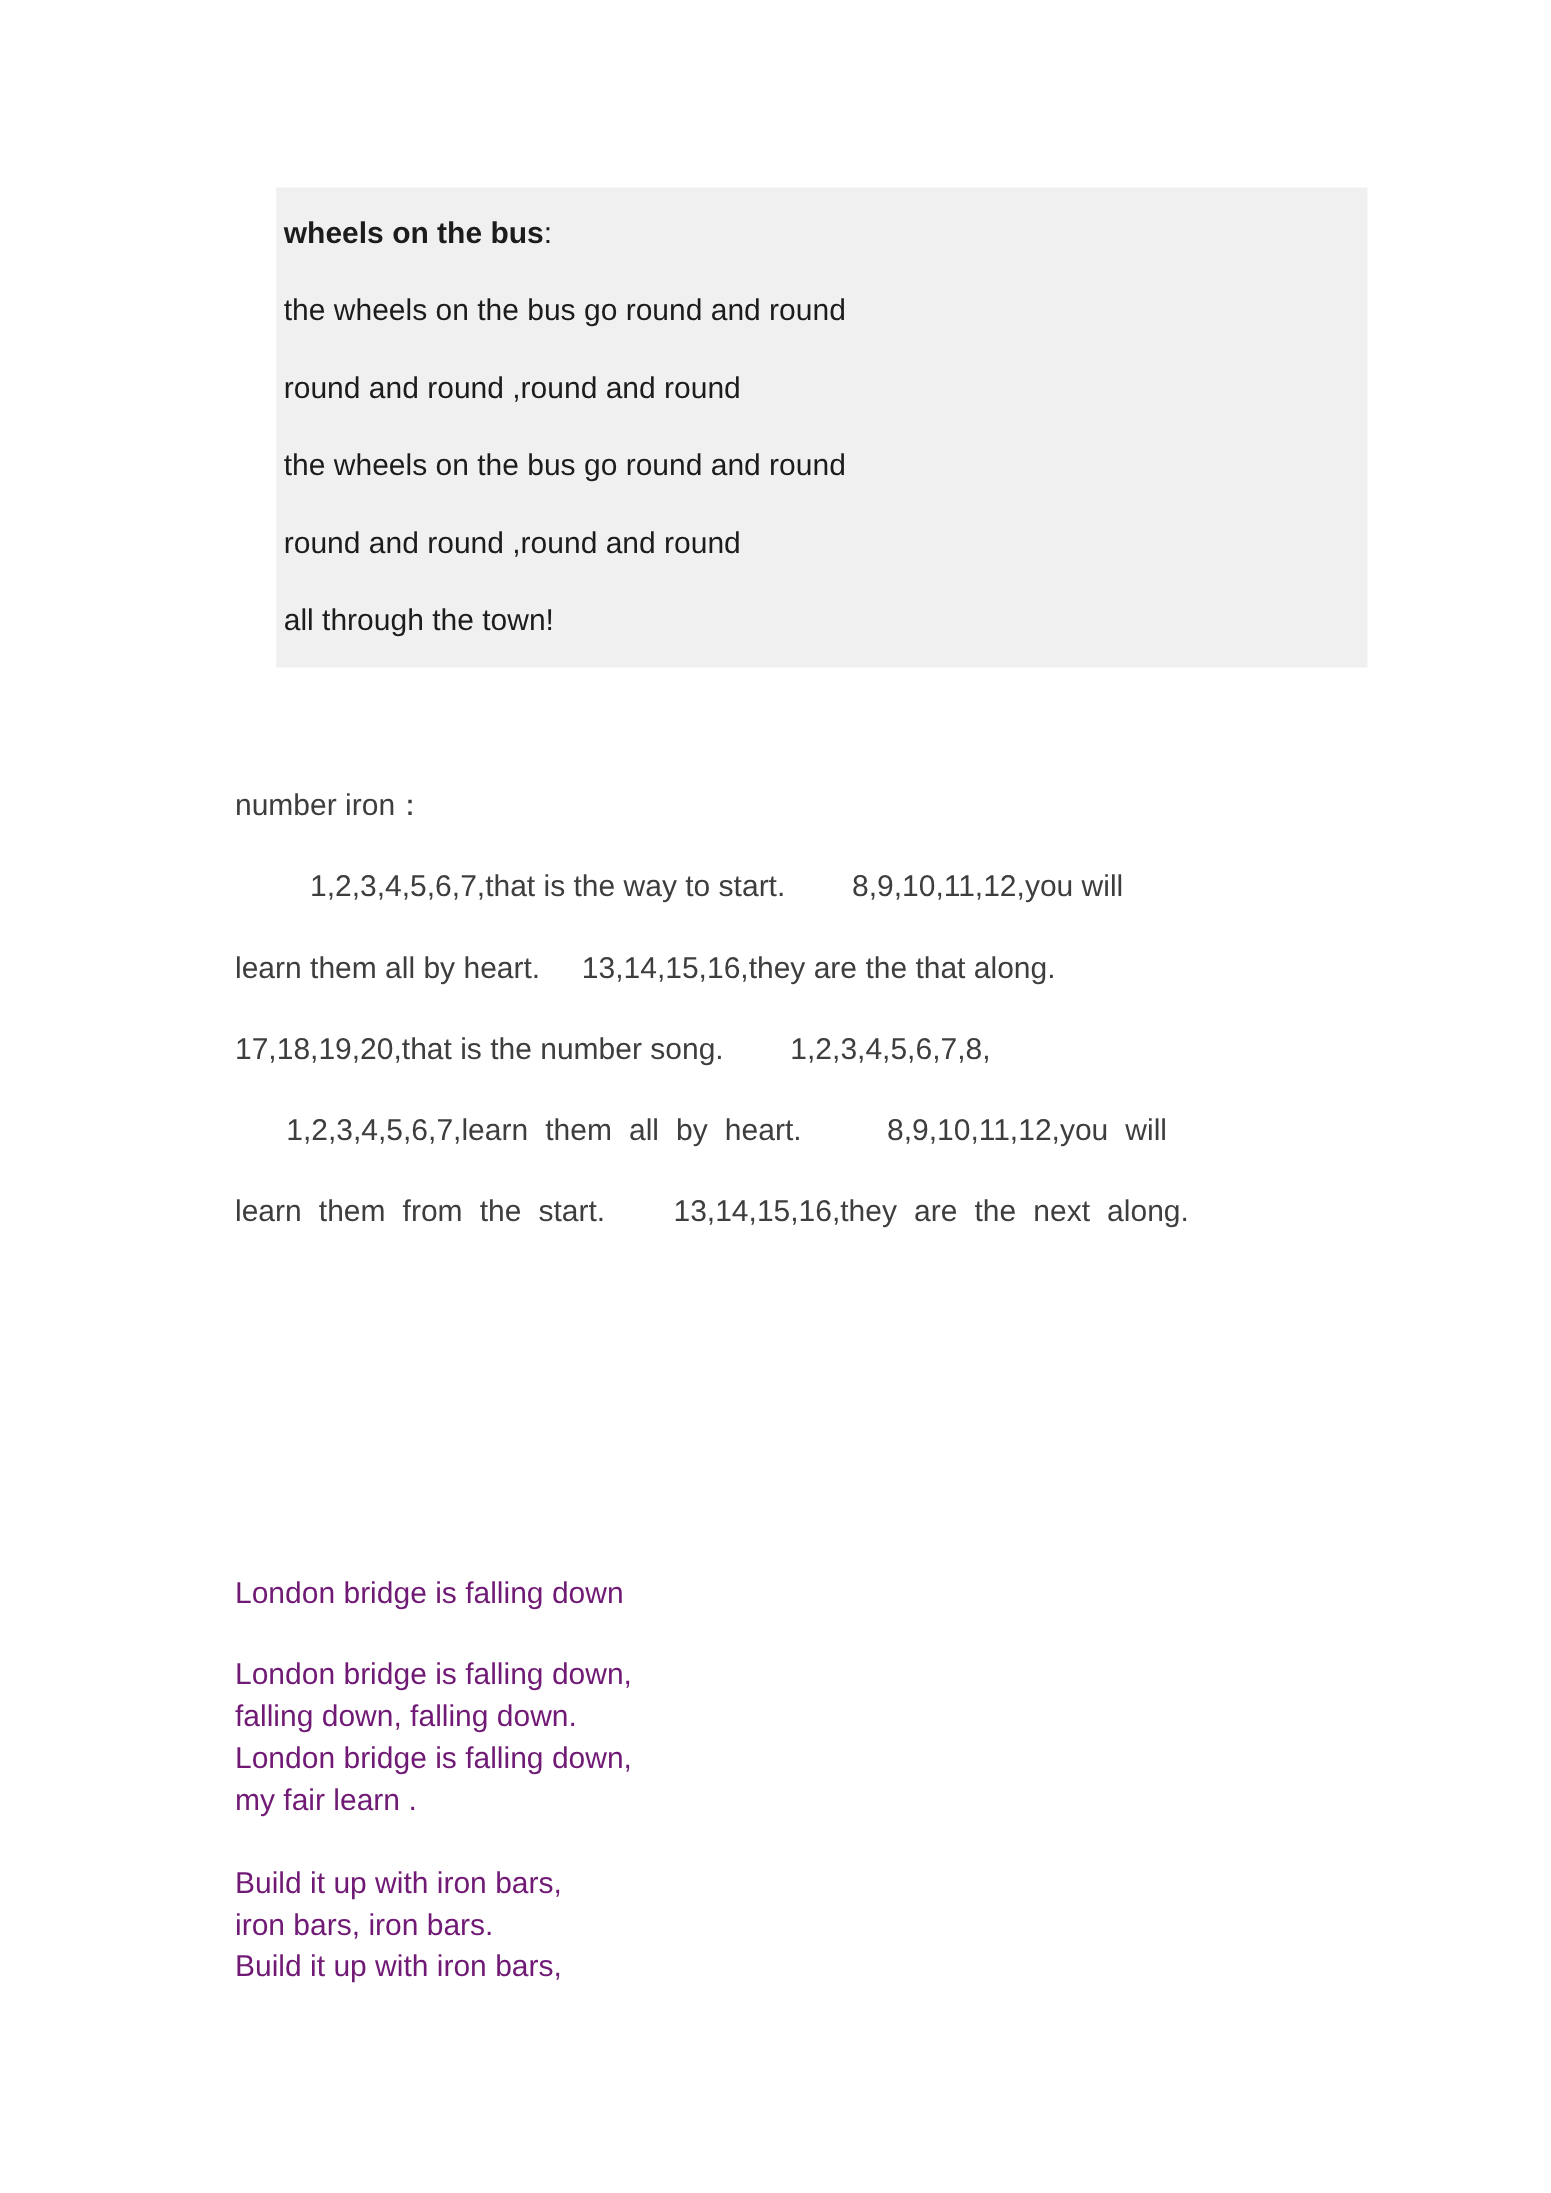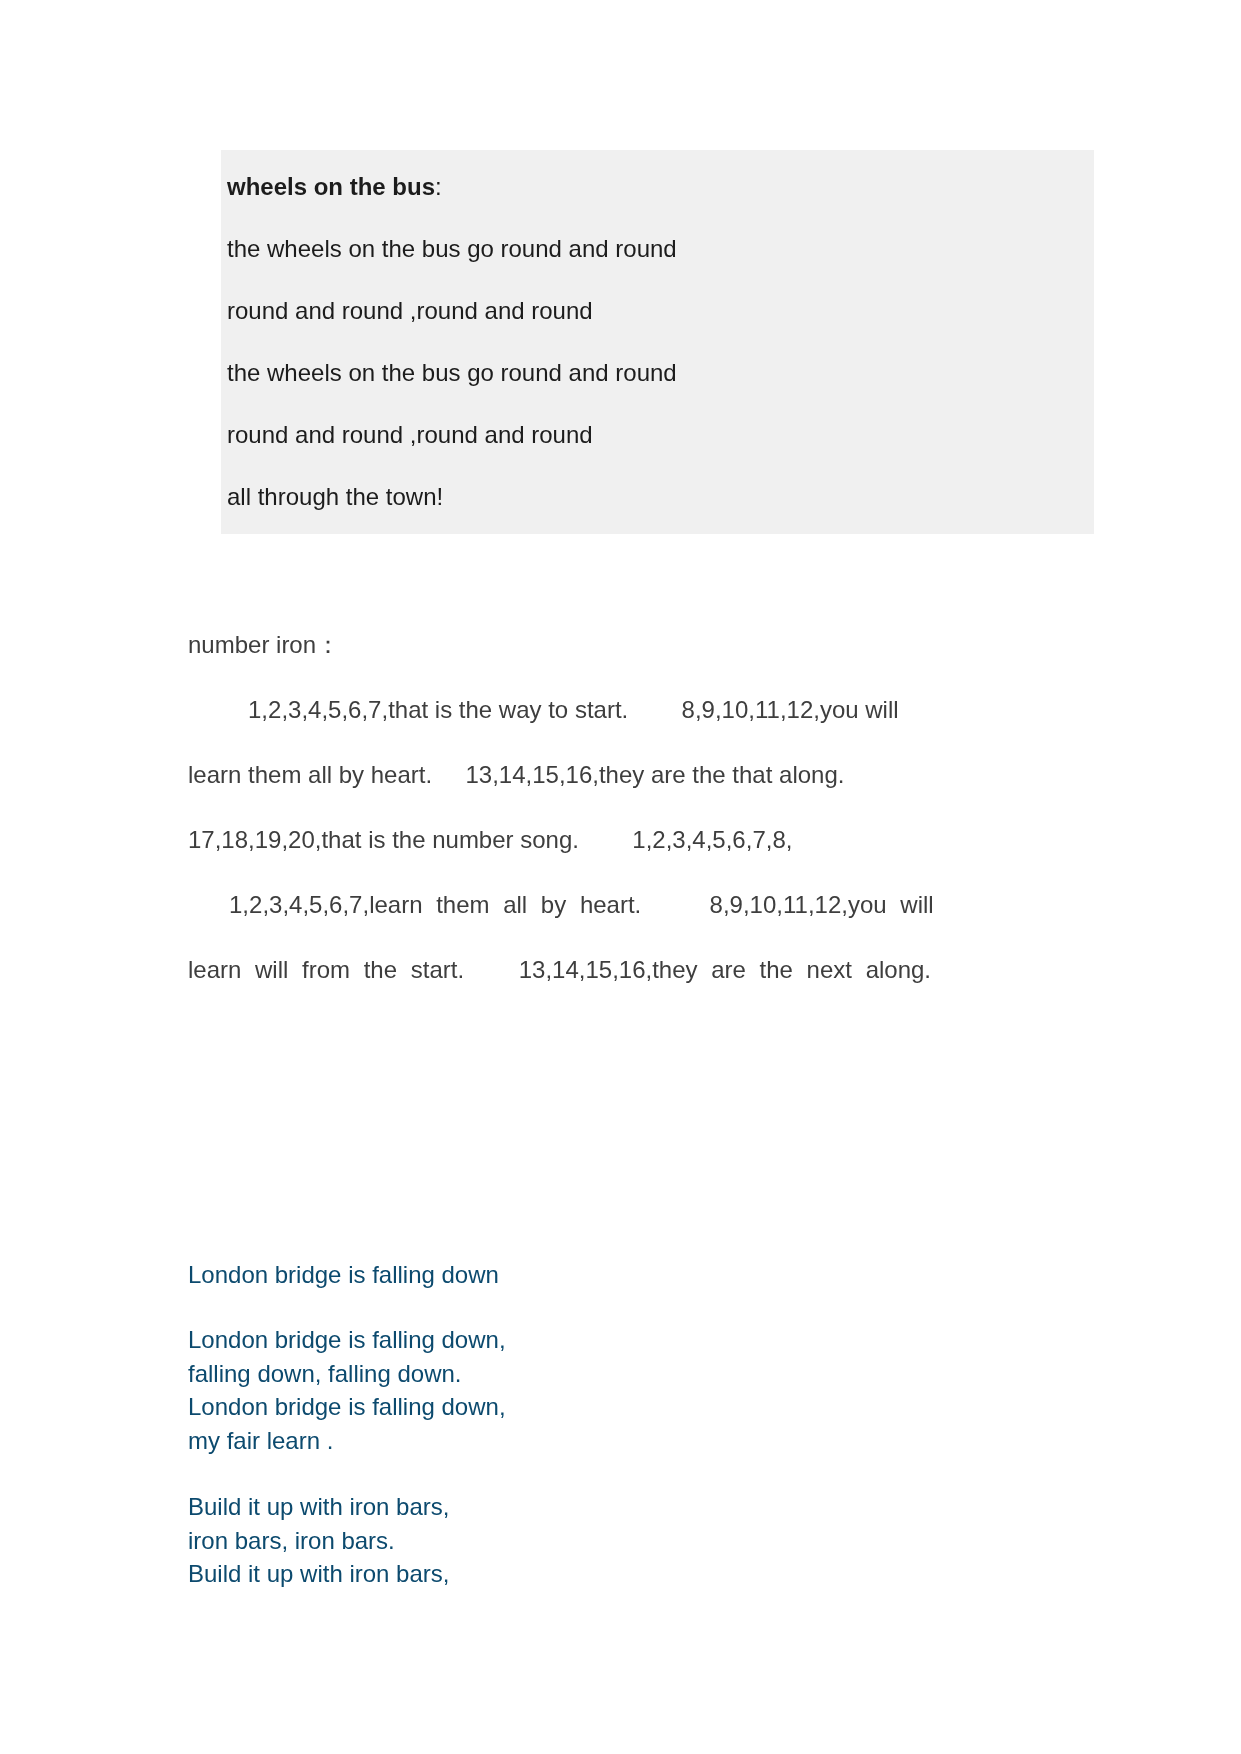--- a/index.html
+++ b/index.html
@@ -43,21 +43,21 @@
     color: #3e3e3e;
   }
   .number-song .justified { word-spacing: 7px; }
 
   
   .london-bridge {
     position: absolute;
     left: 188px;
     top: 1258px;
     width: 900px;
-    color: #0c4a6e;
+    color: #701a75;
   }
   .london-bridge .heading { margin: 0 0 32px 0; line-height: 33px; }
   .london-bridge .stanza { margin: 0 0 33px 0; line-height: 33.5px; }
 </style>
 </head>
 <body>
 
 <div class="page">
 
   <section class="highlight-block">
@@ -68,21 +68,21 @@
     <p class="line">round and round ,round and round</p>
     <p class="line">all through the town!</p>
   </section>
 
   <section class="number-song">
     <p class="line">number iron：</p>
     <p class="line">         1,2,3,4,5,6,7,that is the way to start.        8,9,10,11,12,you will</p>
     <p class="line">learn them all by heart.     13,14,15,16,they are the that along.</p>
     <p class="line">17,18,19,20,that is the number song.        1,2,3,4,5,6,7,8,</p>
     <p class="line justified">   1,2,3,4,5,6,7,learn them all by heart.     8,9,10,11,12,you will</p>
-    <p class="line justified">learn will from the start.    13,14,15,16,they are the next along.</p>
+    <p class="line justified">learn them from the start.    13,14,15,16,they are the next along.</p>
   </section>
 
   <section class="london-bridge">
     <p class="heading">London bridge is falling down</p>
     <p class="stanza"><span>London bridge is falling down,</span><br><span>falling down, falling down.</span><br><span>London bridge is falling down,</span><br><span>my fair learn .</span></p>
     <p class="stanza"><span>Build it up with iron bars,</span><br><span>iron bars, iron bars.</span><br><span>Build it up with iron bars,</span></p>
   </section>
 
 </div>
 

